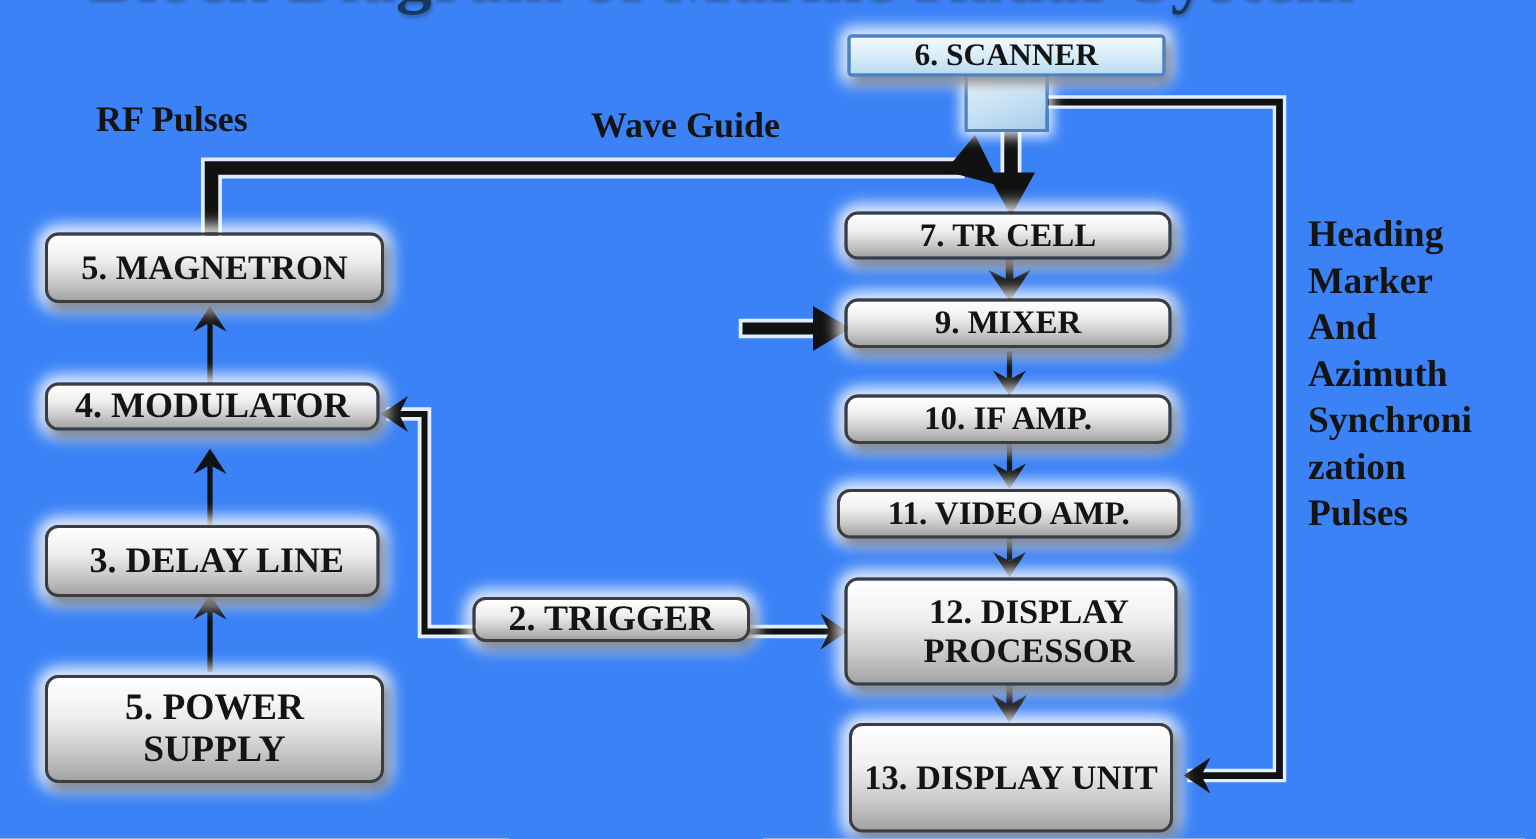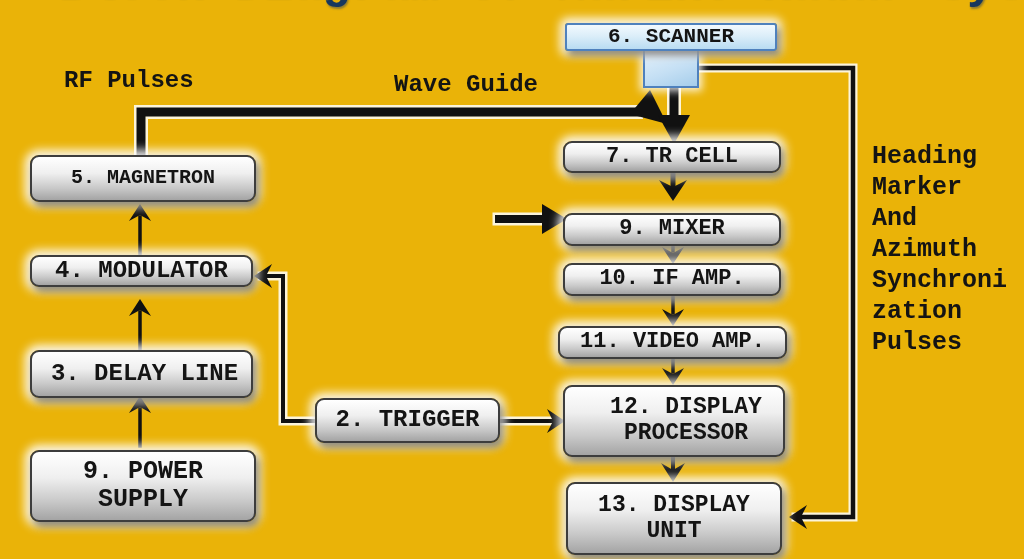--- a/index.html
+++ b/index.html
@@ -1,21 +1,21 @@
 <!DOCTYPE html>
 <html><head>
 <meta charset="utf-8">
 <style>
   html,body{margin:0;padding:0;}
   #stage{
     position:relative;
     width:1024px;height:559px;
     overflow:hidden;
-    font-family:Liberation Mono, monospace;
-    background:#eab308;
+    font-family:Liberation Serif, serif;
+    background:#3b82f6;
   }
   
   #clipped-title{
     position:absolute;left:58px;top:-40px;
     font-size:48px;font-weight:700;line-height:1;
     color:#17375d;white-space:nowrap;letter-spacing:.5px;
     text-shadow:1px 2px 2px rgba(40,60,90,.45);
   }
   
   .box{
@@ -35,28 +35,28 @@
     border:2px solid #4f81bd;
     border-radius:3px;
   }
   #node-scanner          {left:565px;top:23px;  width:212px;height:28px;font-size:21px;}
   #scanner-pedestal{
     position:absolute;left:643px;top:49px;width:56px;height:39px;
     background:linear-gradient(160deg,#e3f1fb 0%,#c4dff4 55%,#a5cdeb 100%);
     border:2px solid #4f81bd;box-sizing:border-box;
     box-shadow:0 0 8px 3px rgba(255,255,255,.85);
   }
-  #node-magnetron        {left:30px; top:155px;width:226px;height:47px;font-size:20px;}
+  #node-magnetron        {left:30px; top:155px;width:226px;height:47px;font-size:23px;}
   #node-modulator        {left:30px; top:255px;width:223px;height:32px;font-size:24px;}
   #node-delay-line       {left:30px; top:350px;width:223px;height:48px;font-size:24px;padding-left:10px;}
   #node-power-supply     {left:30px; top:450px;width:226px;height:72px;font-size:25px;}
   #node-lo               {left:312px;top:195px;width:186px;height:44px;font-size:24px;}
-  #node-trigger          {left:315px;top:398px;width:185px;height:45px;font-size:24px;}
+  #node-trigger          {left:315px;top:398px;width:185px;height:30px;font-size:24px;}
   #node-tr-cell          {left:563px;top:141px;width:218px;height:32px;font-size:22px;}
-  #node-mixer            {left:563px;top:213px;width:218px;height:33px;font-size:22px;}
+  #node-mixer            {left:563px;top:199px;width:218px;height:33px;font-size:22px;}
   #node-if-amp           {left:563px;top:263px;width:218px;height:33px;font-size:22px;}
   #node-video-amp        {left:558px;top:326px;width:229px;height:33px;font-size:22px;}
   #node-display-processor{left:563px;top:385px;width:222px;height:72px;font-size:23px;padding-left:28px;}
   #node-display-unit     {left:566px;top:482px;width:216px;height:73px;font-size:23px;}
   
   .lbl{
     position:absolute;color:#141414;font-weight:700;
   }
   #label-rf-pulses {left:64px; top:67px; font-size:24px;}
   #label-wave-guide{left:394px;top:71px; font-size:24px;}
@@ -116,21 +116,21 @@
     <polygon class="head" points="140,299 129,316 140,310 151,316"></polygon>
     <polygon class="head" points="140,204 129,221 140,215 151,221"></polygon>
   </svg>
 
   <div id="scanner-pedestal"></div>
 
   <div class="box box-blue" id="node-scanner">6. SCANNER</div>
   <div class="box" id="node-magnetron">5. MAGNETRON</div>
   <div class="box" id="node-modulator">4. MODULATOR</div>
   <div class="box" id="node-delay-line">3. DELAY LINE</div>
-  <div class="box" id="node-power-supply">9. POWER SUPPLY</div>
+  <div class="box" id="node-power-supply">5. POWER SUPPLY</div>
   <div class="box" id="node-trigger">2. TRIGGER</div>
   <div class="box" id="node-tr-cell">7. TR CELL</div>
   <div class="box" id="node-mixer">9. MIXER</div>
   <div class="box" id="node-if-amp">10. IF AMP.</div>
   <div class="box" id="node-video-amp">11. VIDEO AMP.</div>
   <div class="box" id="node-display-processor">12. DISPLAY PROCESSOR</div>
   <div class="box" id="node-display-unit">13. DISPLAY UNIT</div>
 
   <div class="lbl" id="label-rf-pulses">RF Pulses</div>
   <div class="lbl" id="label-wave-guide">Wave Guide</div>

